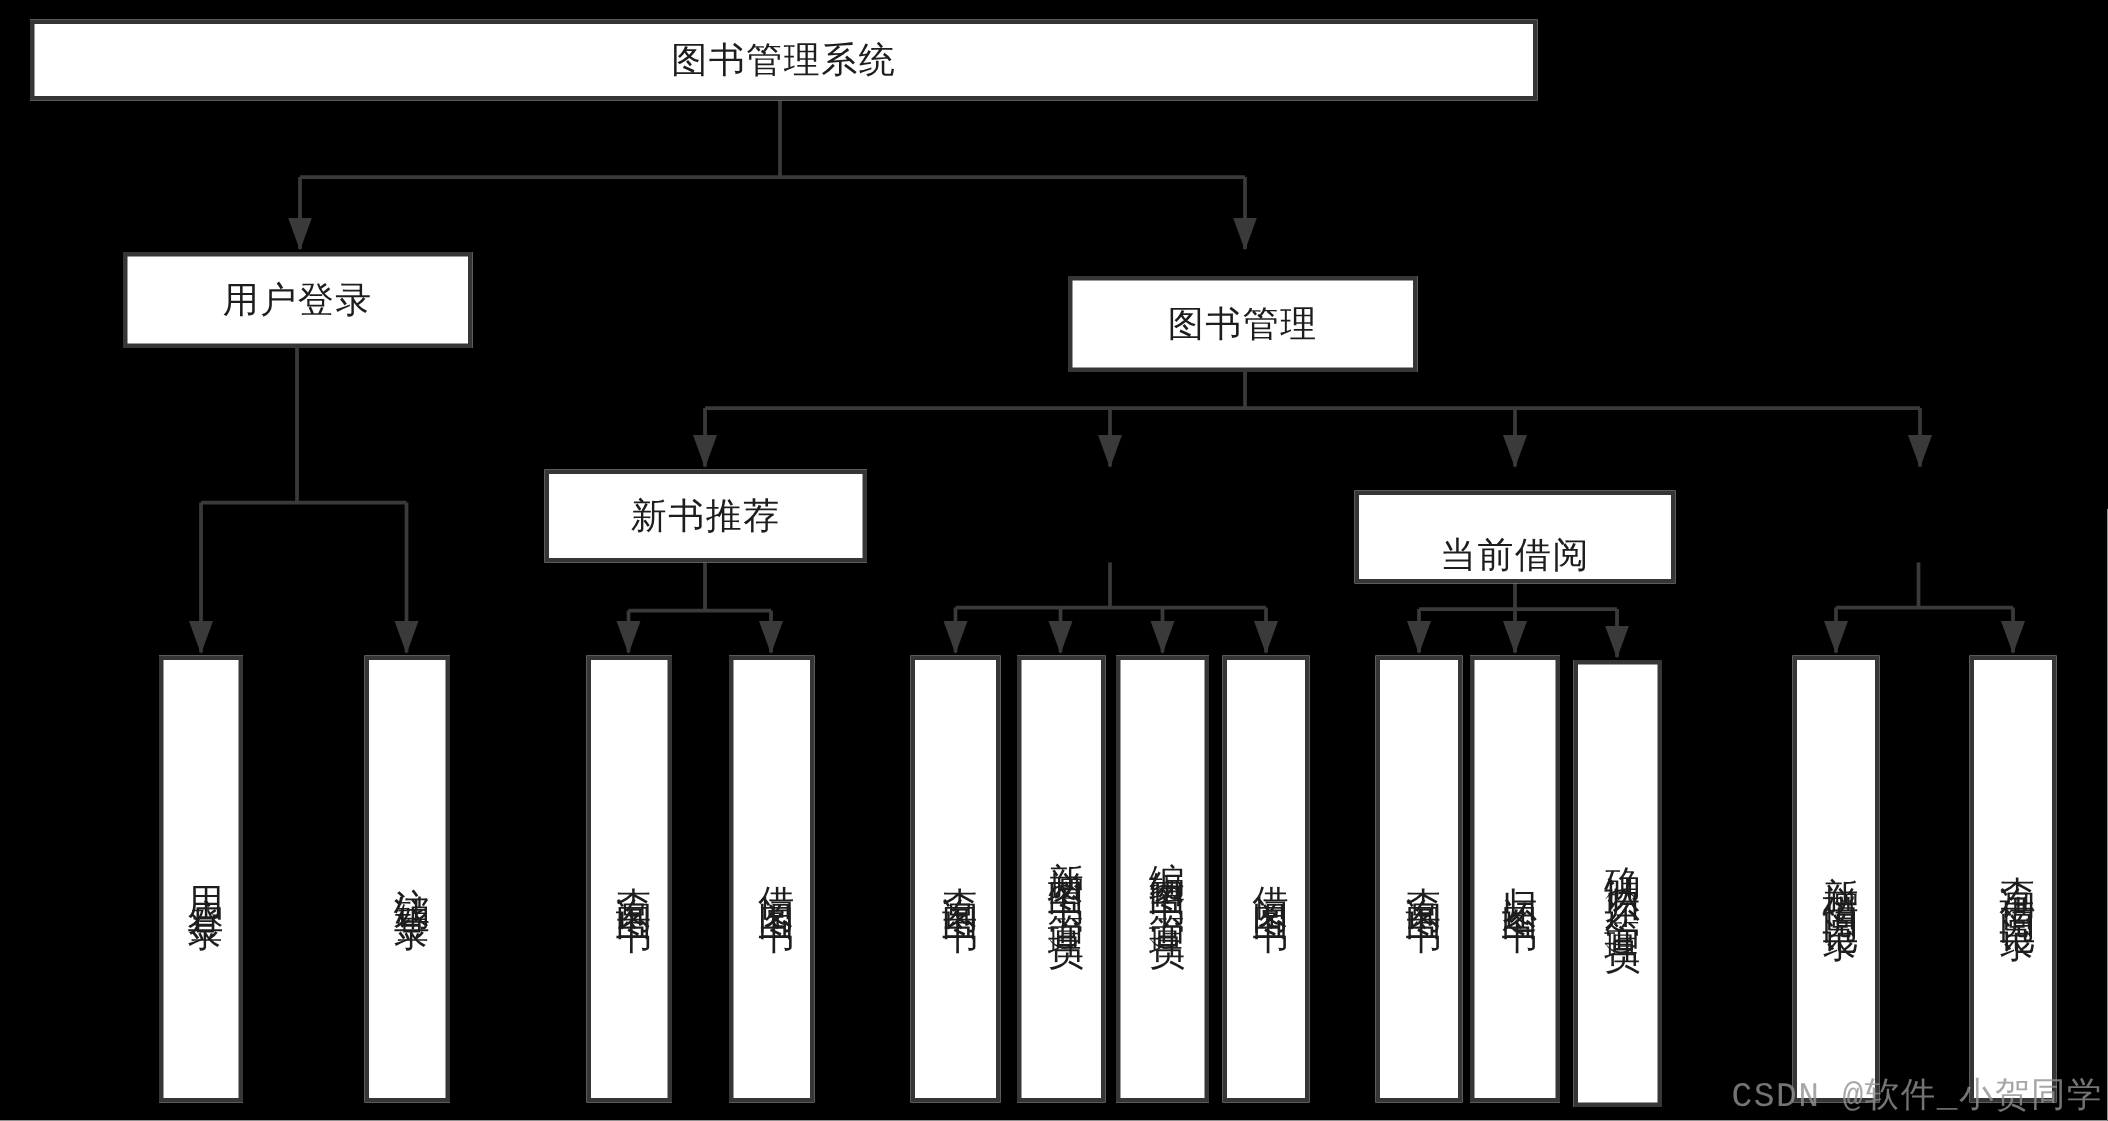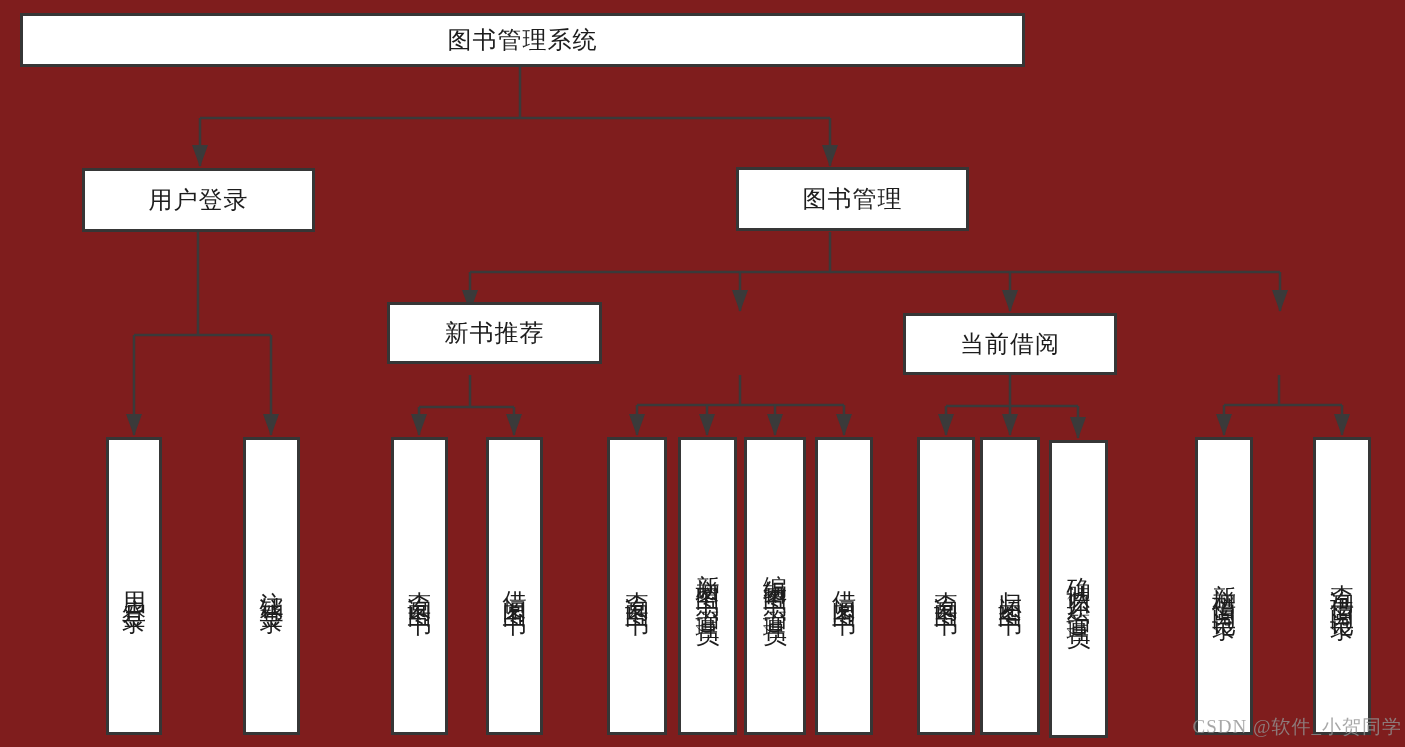--- a/index.html
+++ b/index.html
@@ -4,22 +4,22 @@
 <style>
   html, body {
     margin: 0;
     padding: 0;
     background: #ffffff;
   }
   #canvas {
     position: relative;
     width: 1405px;
     height: 747px;
-    background: #7f1d1d;
-    font-family: Liberation Serif, serif;
+    background: #000000;
+    font-family: Liberation Mono, monospace;
     overflow: hidden;
   }
   #connectors {
     position: absolute;
     left: 0;
     top: 0;
     width: 1405px;
     height: 747px;
   }
   .box {
@@ -42,21 +42,21 @@
     text-orientation: mixed;
     font-size: 24px;
     line-height: 1;
     letter-spacing: 7px;
     white-space: nowrap;
   }
   .watermark {
     position: absolute;
     right: 3px;
     top: 714px;
-    font-size: 19px;
+    font-size: 23px;
     color: rgba(145, 145, 145, 0.8);
     letter-spacing: 1px;
     white-space: nowrap;
   }
 </style>
 </head>
 <body>
 
 <div id="canvas">
 
@@ -103,28 +103,28 @@
     </g>
   </svg>
 
   <div class="box" style="left:20px; top:13px; width:1005px; height:54px;">
     <span class="h-label">图书管理系统</span>
   </div>
 
   <div class="box" style="left:82px; top:168px; width:233px; height:64px;">
     <span class="h-label">用户登录</span>
   </div>
-  <div class="box" style="left:712px; top:167px; width:233px; height:64px;margin-left:24px;">
+  <div class="box" style="left:712px; top:184px; width:233px; height:64px;">
     <span class="h-label">图书管理</span>
   </div>
 
-  <div class="box" style="left:363px; top:302px; width:215px; height:62px;margin-left:24px;">
+  <div class="box" style="left:363px; top:313px; width:215px; height:62px;">
     <span class="h-label">新书推荐</span>
   </div>
-  <div class="box" style="left:903px; top:313px; width:214px; height:62px;">
+  <div class="box" style="left:903px; top:327px; width:214px; height:62px;align-items:flex-end;">
     <span class="h-label">当前借阅</span>
   </div>
 
   <div class="box" style="left:106px; top:437px; width:56px; height:298px;">
     <span class="v-label">用户登录</span>
   </div>
   <div class="box" style="left:243px; top:437px; width:57px; height:298px;">
     <span class="v-label">注销登录</span>
   </div>
 

